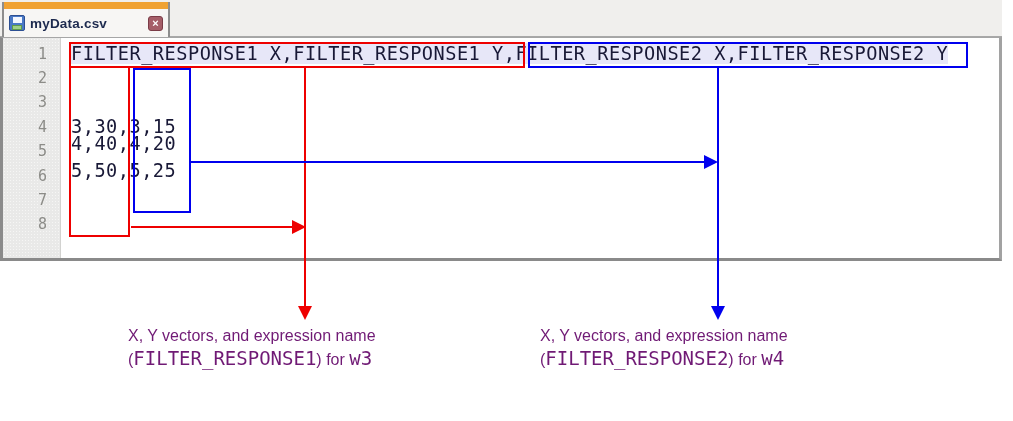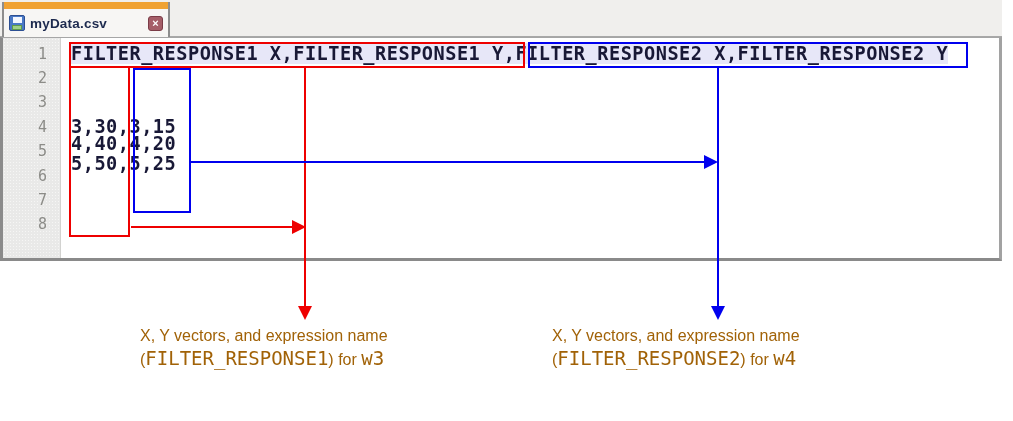--- a/index.html
+++ b/index.html
@@ -40,38 +40,38 @@
     background-color:#e9e9e8;
     background-image: radial-gradient(#f6f6f5 22%, transparent 24%);
     background-size:3px 3px; border-right:1px solid #d2d2d0;
   }
   .gutter-num {
     position:absolute; left:0; width:44px; height:24px; text-align:right;
     font-family:"DejaVu Sans Mono", monospace; font-size:15px; color:#8c8c88; line-height:24px;
   }
   .code-line {
     position:absolute; left:68px; height:24px; line-height:24px; white-space:pre;
-    font-family:"DejaVu Sans Mono", monospace; font-size:18.6px; font-weight:bold;
+    font-family:"DejaVu Sans Mono", monospace; font-size:18.6px; font-weight:normal;
     letter-spacing:0.5px; color:#181836;
   }
   .code-line .hl { background:#e7e7f8; }
 
   
   .ann { position:absolute; pointer-events:none; }
   .box-red    { border:2px solid #ee0000; }
   .box-blue   { border:2px solid #0000ee; }
   .shaft-red  { background:#ee0000; }
   .shaft-blue { background:#0000ee; }
   .head-right-red  { width:0; height:0; border-top:7px solid transparent; border-bottom:7px solid transparent; border-left:14px solid #ee0000; }
   .head-right-blue { width:0; height:0; border-top:7px solid transparent; border-bottom:7px solid transparent; border-left:14px solid #0000ee; }
   .head-down-red   { width:0; height:0; border-left:7px solid transparent; border-right:7px solid transparent; border-top:14px solid #ee0000; }
   .head-down-blue  { width:0; height:0; border-left:7px solid transparent; border-right:7px solid transparent; border-top:14px solid #0000ee; }
 
   
-  .caption { position:absolute; font-size:16px; color:#a16207; line-height:23px; white-space:nowrap;margin-left:12px; }
+  .caption { position:absolute; font-size:16px; color:#701a75; line-height:23px; white-space:nowrap; }
   .caption .mono { font-family:"DejaVu Sans Mono", monospace; font-size:19px; }
 </style>
 </head>
 <body>
 
 <div class="page">
 
   <div class="tabbar">
     <div class="tab">
       <div class="tab-accent"></div>
@@ -94,21 +94,21 @@
       <div class="gutter-num" style="top:77px">4</div>
       <div class="gutter-num" style="top:101px">5</div>
       <div class="gutter-num" style="top:126px">6</div>
       <div class="gutter-num" style="top:150px">7</div>
       <div class="gutter-num" style="top:174px">8</div>
     </div>
 
     <div class="code-line" style="top:4px"><span class="hl">FILTER_RESPONSE1 X,FILTER_RESPONSE1 Y,FILTER_RESPONSE2 X,FILTER_RESPONSE2 Y</span></div>
     <div class="code-line" style="top:77px">3,30,3,15</div>
     <div class="code-line" style="top:94px">4,40,4,20</div>
-    <div class="code-line" style="top:114px">5,50,5,25</div>
+    <div class="code-line" style="top:121px">5,50,5,25</div>
     <div class="code-line" style="top:174px"></div>
   </div>
 
   <div class="ann box-red" style="left:69px;  top:42px; width:456px; height:26px;"></div>
   <div class="ann box-red" style="left:69px;  top:66px; width:61px;  height:171px;"></div>
   <div class="ann box-blue" style="left:133px; top:68px; width:58px;  height:145px;"></div>
   <div class="ann box-blue" style="left:528px; top:42px; width:440px; height:26px;"></div>
 
   <div class="ann shaft-red" style="left:304px; top:68px;  width:2px;   height:238px;"></div>
   <div class="ann head-down-red" style="left:298px; top:306px;"></div>

